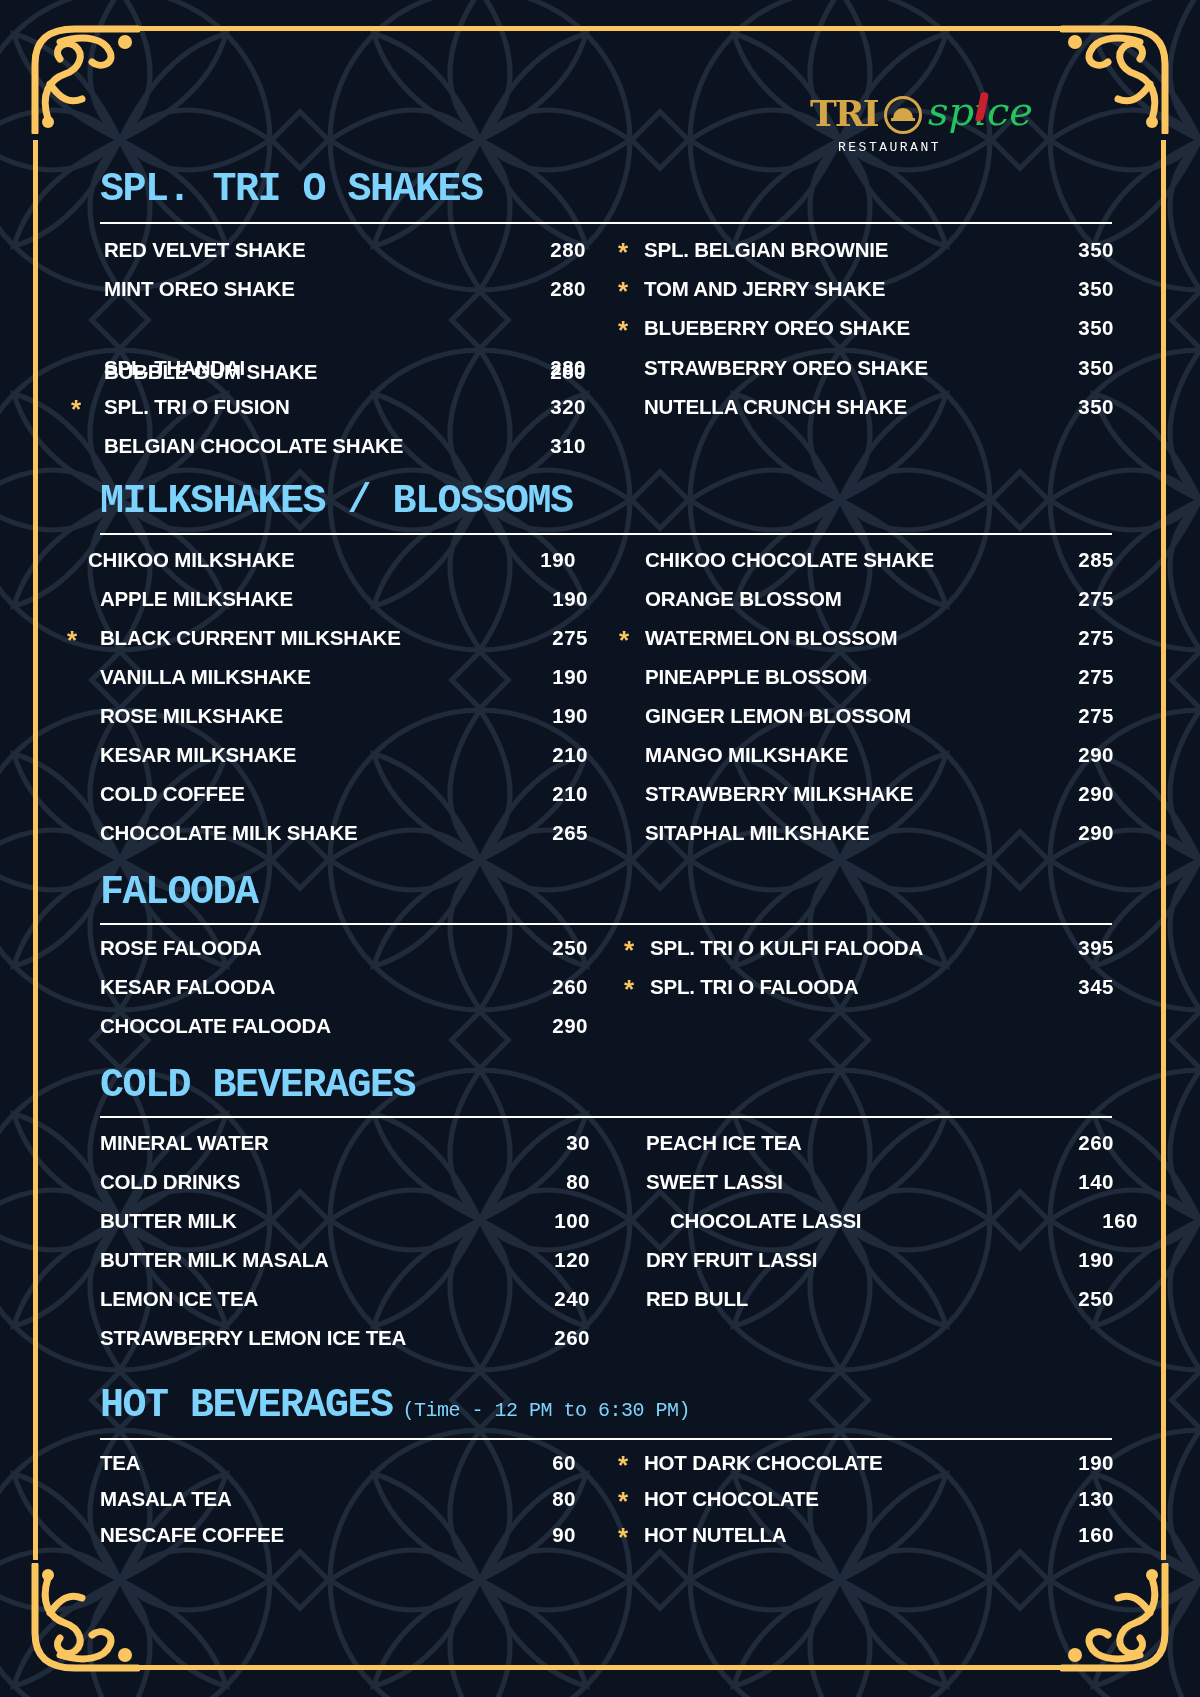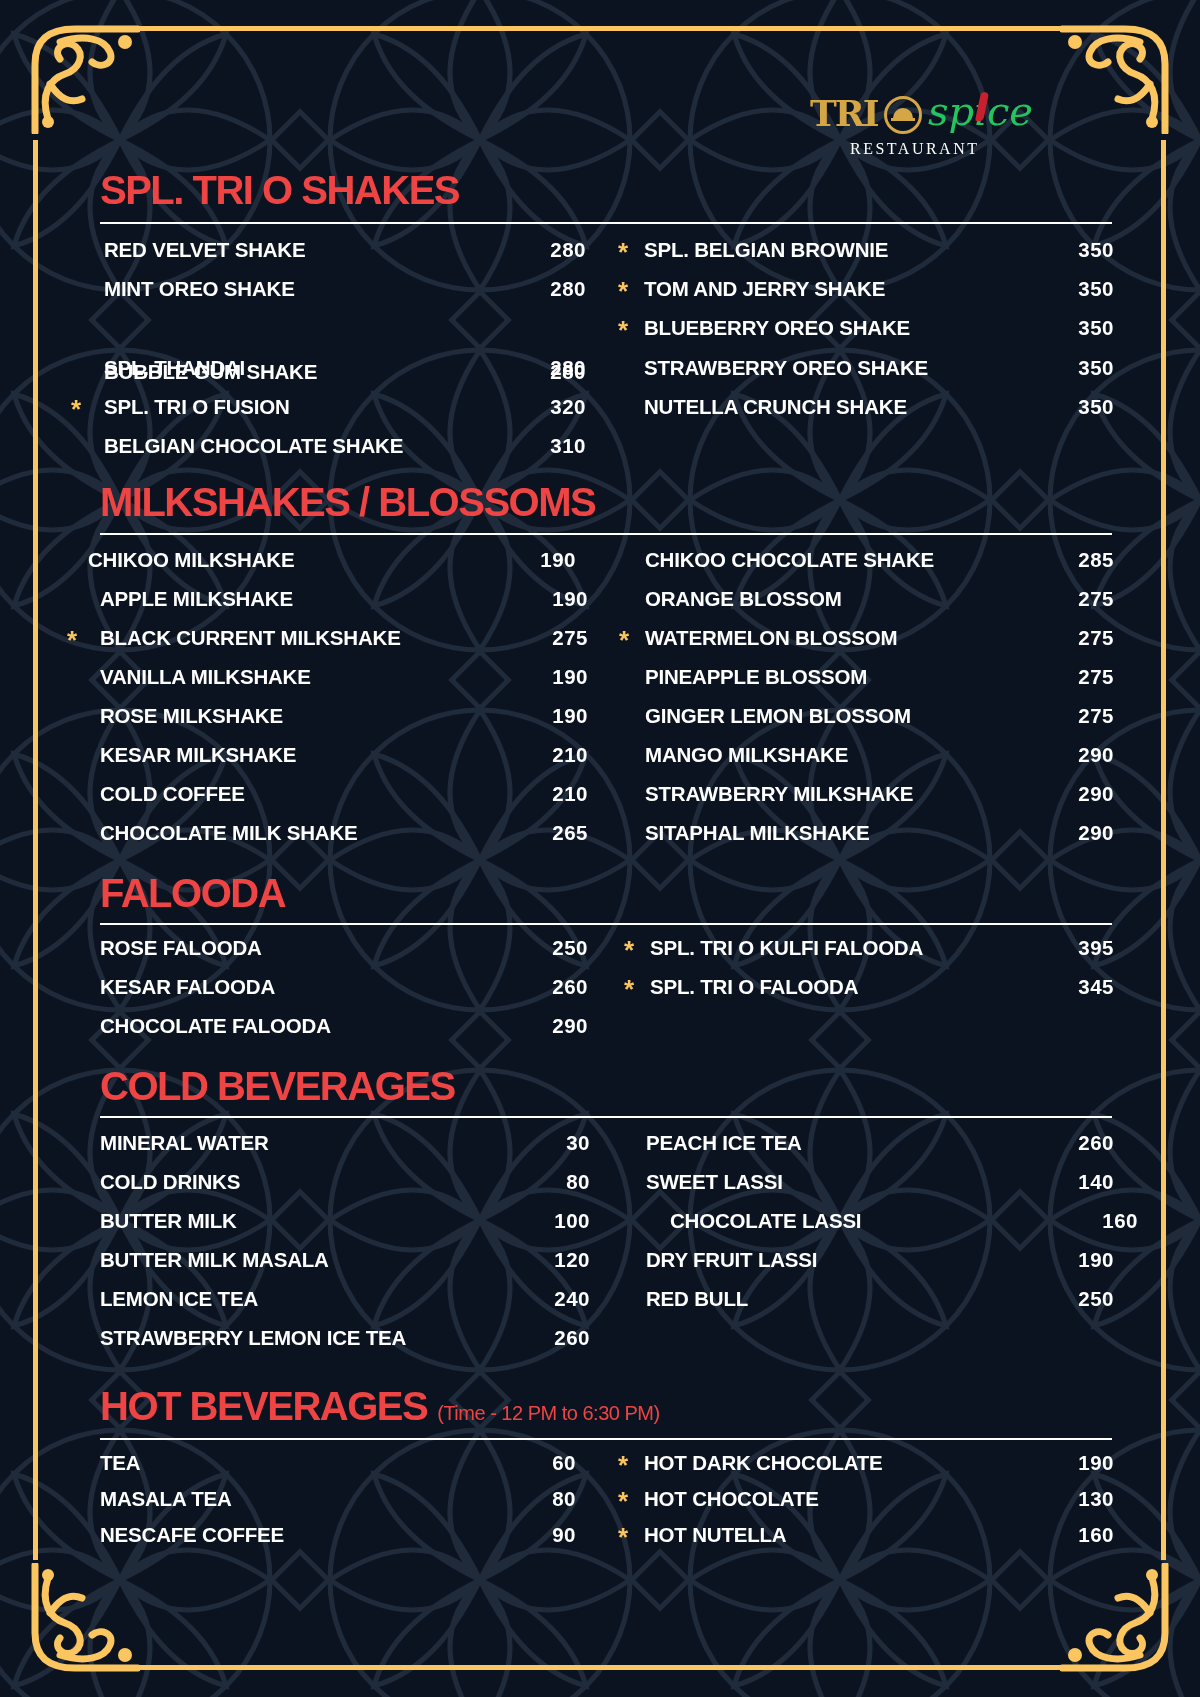--- a/index.html
+++ b/index.html
@@ -12,27 +12,27 @@
   .bg-pattern { position: absolute; inset: 0; z-index: 0; }
   .frame-line { position: absolute; background: #fbc55f; z-index: 2; }
   .corner { position: absolute; width: 110px; height: 110px; z-index: 3; }
   .logo { position: absolute; left: 810px; top: 80px; width: 270px; height: 70px; z-index: 4; margin-top: 10px; }
   .logo-tri { position: absolute; left: 0; top: 2px; font-family: "DejaVu Serif", serif; font-weight: bold; font-size: 36px; color: #d4a645; letter-spacing: -2px; }
   .logo-dome { position: absolute; left: 74px; top: 6px; width: 38px; height: 38px; border-radius: 50%; border: 3px solid #d4a645; box-sizing: border-box; }
   .logo-dome::before { content: ""; position: absolute; left: 6px; top: 9px; width: 20px; height: 11px; border-radius: 10px 10px 0 0; background: #d4a645; }
   .logo-dome::after { content: ""; position: absolute; left: 4px; top: 19px; width: 24px; height: 3px; background: #d4a645; }
   .logo-spice { position: absolute; left: 118px; top: -2px; font-family: "DejaVu Serif", serif; font-weight: normal; font-style: italic; font-size: 40px; color: #22c55e; }
   .logo-chili { position: absolute; left: 168px; top: 2px; width: 8px; height: 30px; background: #c8202c; border-radius: 4px 4px 6px 2px; transform: rotate(12deg); }
-  .logo-sub { position: absolute; left: 40px; top: 50px; font-family: Liberation Serif, serif; font-size: 16px; letter-spacing: 2.5px; color: #ffffff; }
+  .logo-sub { position: absolute; left: 28px; top: 50px; font-family: Liberation Mono, monospace; font-size: 13px; letter-spacing: 2.5px; color: #ffffff; }
 
   .content { position: absolute; left: 0; top: 0; width: 1200px; z-index: 5; }
   .section-title {
     position: absolute; left: 100px;
-    font-family: Liberation Sans, sans-serif; font-weight: bold;
-    font-size: 40px; color: #ef4444; letter-spacing: -1.5px;
+    font-family: Liberation Mono, monospace; font-weight: bold;
+    font-size: 40px; color: #7dd3fc; letter-spacing: -1.5px;
     line-height: 1; white-space: nowrap;
   }
   .section-note { font-size: 20px; letter-spacing: -0.5px; font-weight: normal; margin-left: 10px; }
   .rule { position: absolute; left: 100px; width: 1012px; height: 2px; background: #ffffff; }
 
   .item { position: absolute; height: 30px; line-height: 30px; color: #ffffff;
     font-family: "Liberation Sans", sans-serif; font-weight: bold; font-size: 20.5px; white-space: nowrap; }
   .item .star { position: absolute; color: #fbc55f; font-size: 26px; top: 2px; }
   .item .name { position: absolute; left: 0; letter-spacing: -0.2px; }
   .item .price { position: absolute; right: 0; letter-spacing: 0.5px; }

